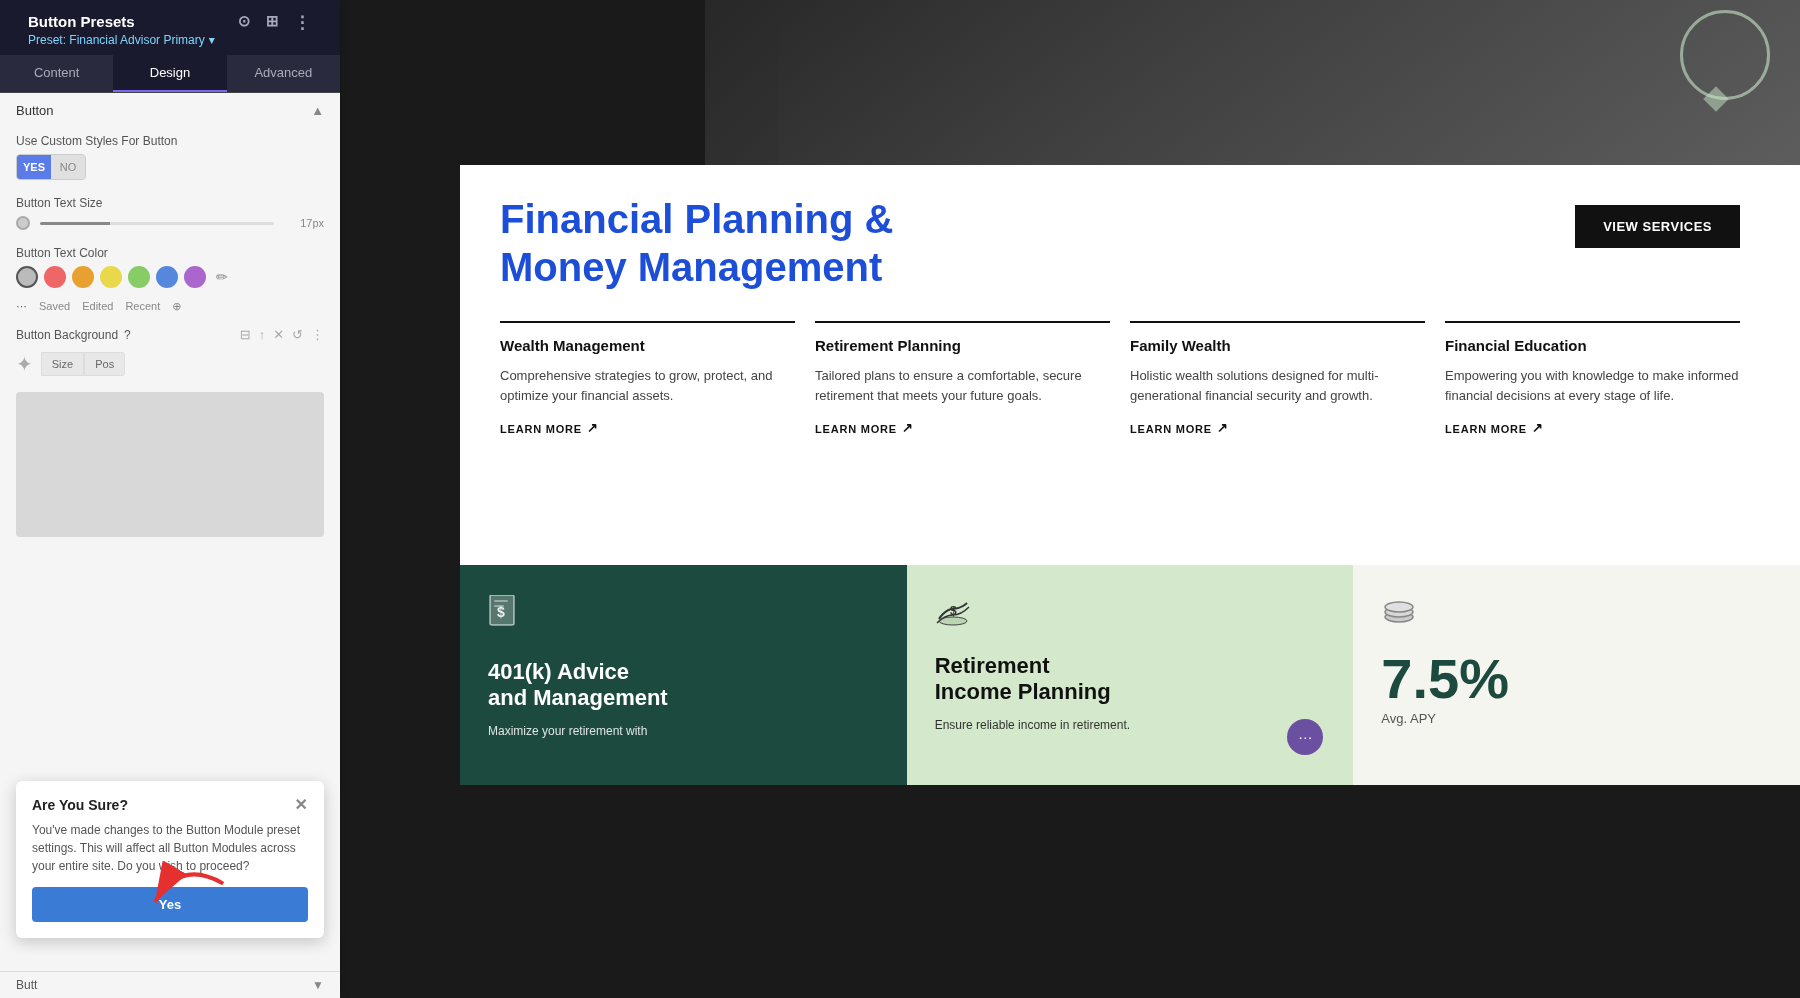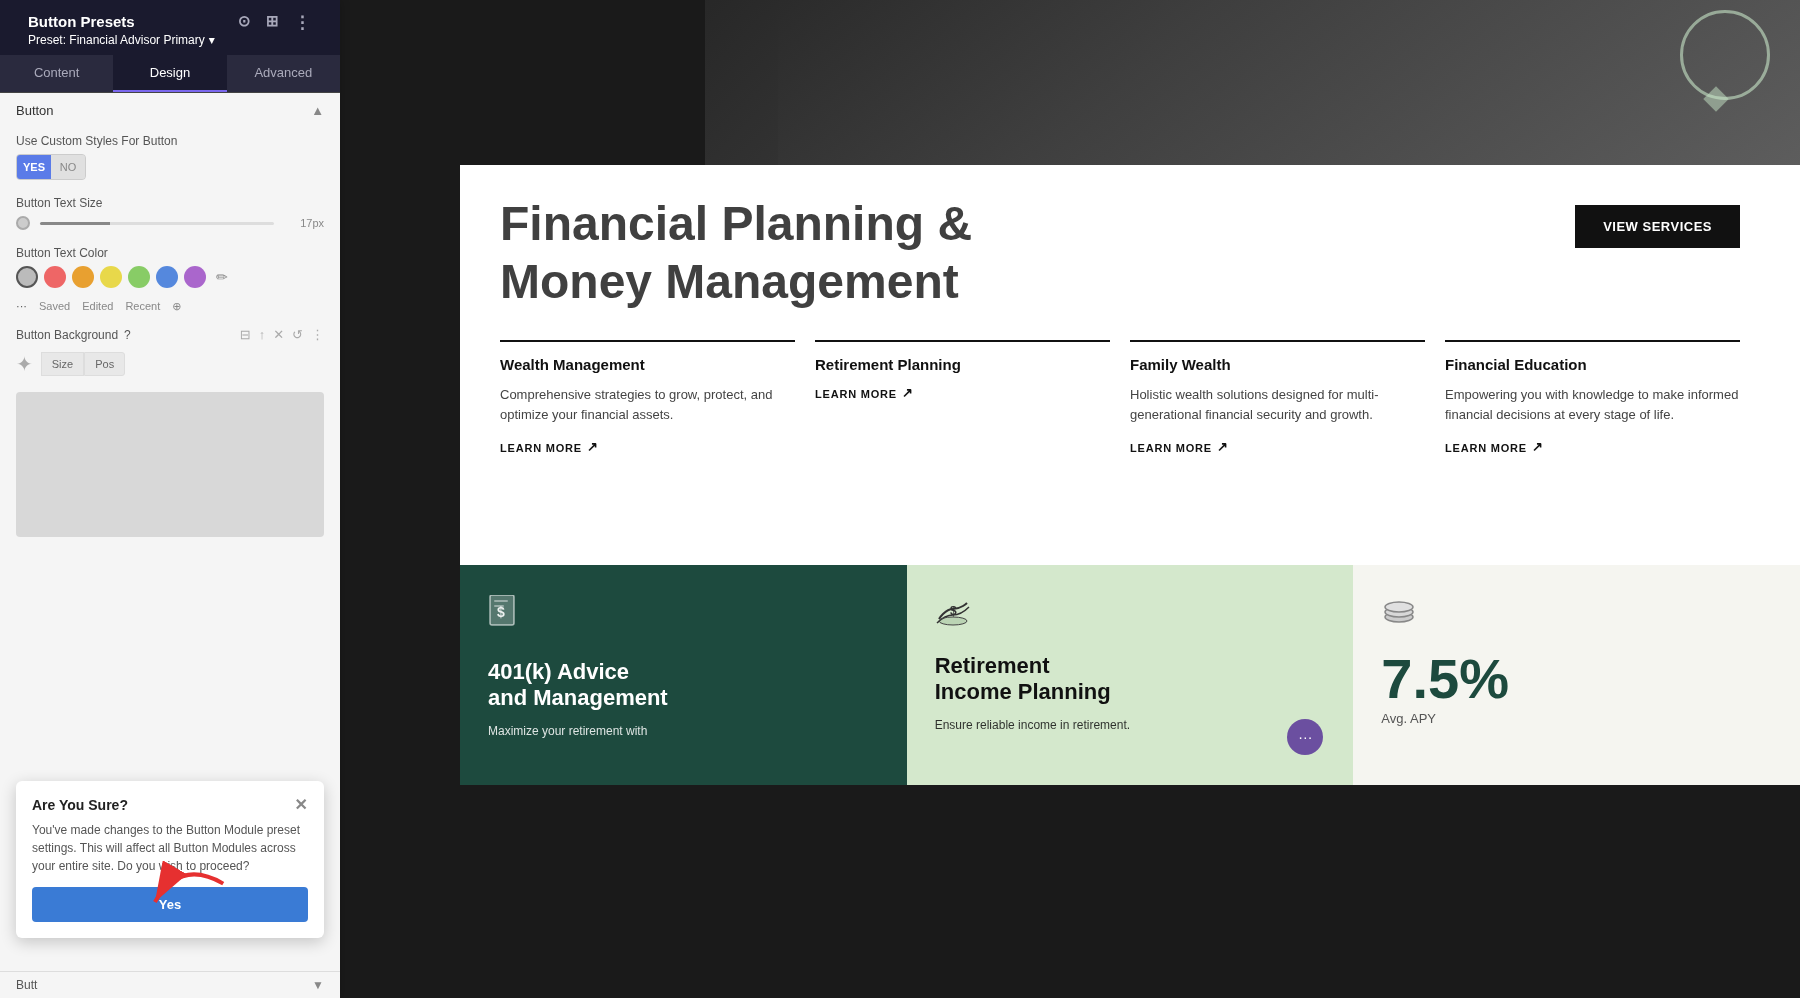--- a/index.html
+++ b/index.html
@@ -44,21 +44,21 @@
       opacity: 0.8;
     }
     .panel-subtitle {
       font-size: 12px;
       color: #aab;
       margin-top: 3px;
       display: flex;
       align-items: center;
       gap: 4px;
     }
-    .panel-subtitle span { color: #ffffff; }
+    .panel-subtitle span { color: #7dd3fc; }
 
     
     .panel-tabs {
       display: flex;
       background: #2a2a3e;
       border-bottom: 1px solid #444;
     }
     .panel-tab {
       flex: 1;
       padding: 10px 8px;
@@ -383,23 +383,23 @@
       min-height: 400px;
     }
 
     .section-top {
       display: flex;
       align-items: flex-start;
       justify-content: space-between;
       margin-bottom: 30px;
     }
     .main-title {
-      font-size: 48px;
+      font-size: 40px;
       font-weight: 800;
-      color: #404040;
+      color: #1d4ed8;
       line-height: 1.2;
       max-width: 550px;
     }
     .view-services-btn {
       background: #111;
       color: #fff;
       padding: 14px 28px;
       font-size: 13px;
       font-weight: 600;
       border: none;
@@ -675,20 +675,21 @@
         <div class="service-col-title">Wealth Management</div>
         <div class="service-col-desc">Comprehensive strategies to grow, protect, and optimize your financial assets.</div>
         <div class="learn-more-link">
           <span>LEARN MORE</span>
           <span class="arrow-icon">↗</span>
         </div>
       </div>
 
       <div class="service-col">
         <div class="service-col-title">Retirement Planning</div>
+        <div class="service-col-desc">Tailored plans to ensure a comfortable, secure retirement that meets your future goals.</div>
         <div class="learn-more-link">
           <span>LEARN MORE</span>
           <span class="arrow-icon">↗</span>
         </div>
       </div>
 
       <div class="service-col">
         <div class="service-col-title">Family Wealth</div>
         <div class="service-col-desc">Holistic wealth solutions designed for multi-generational financial security and growth.</div>
         <div class="learn-more-link">

